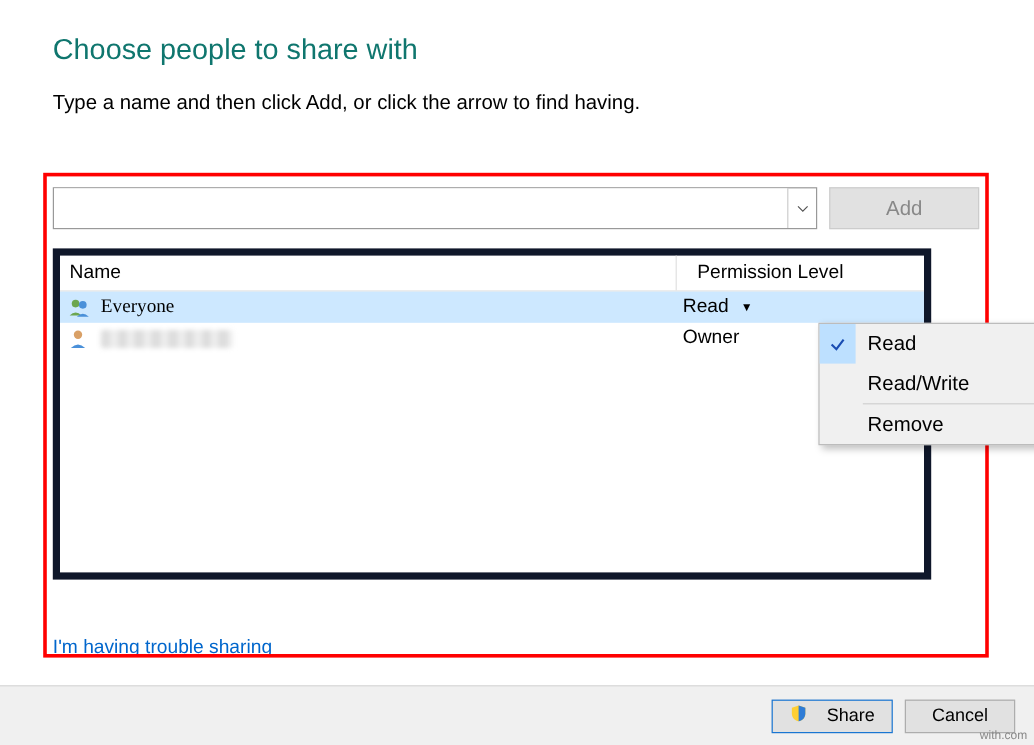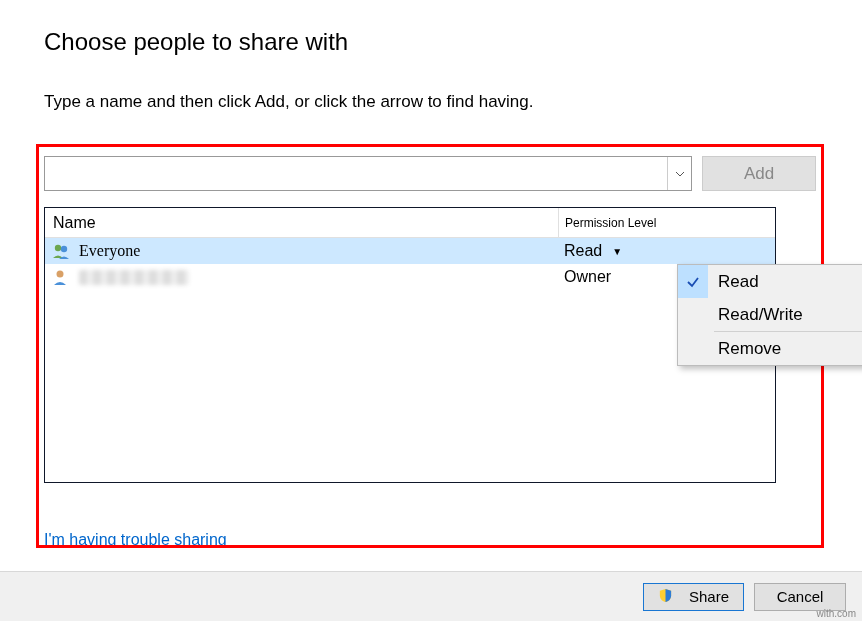--- a/index.html
+++ b/index.html
@@ -9,24 +9,24 @@
       font-family: "Segoe UI", sans-serif;
       font-size: 15px;
       color: #000;
       background: #fff;
       position: relative;
     }
     .content {
       padding: 28px 40px 10px 44px;
     }
     .title {
-      color: #000000;
+      color: #0f766e;
       font-size: 24px;
       font-weight: 400;
-      margin-bottom: 36px;
+      margin-bottom: 20px;
     }
     .subtitle {
       font-size: 17px;
       color: #000;
       margin-bottom: 46px;
     }
     .highlight-box {
       position: absolute;
       left: 36px;
       top: 144px;
@@ -67,43 +67,43 @@
     .combo-arrow {
       width: 24px;
       height: 100%;
       display: flex;
       align-items: center;
       justify-content: center;
       border-left: 1px solid #ccc;
       cursor: pointer;
     }
     .add-btn {
-      width: 114px;
+      width: 125px;
       height: 35px;
       background: #e1e1e1;
       border: 1px solid #ccc;
       color: #888;
       font-size: 17px;
       cursor: pointer;
     }
     .user-table {
       width: 732px;
       height: 276px;
-      border: 1px solid #0f172a;
+      border: 6px solid #0f172a;
       background: #fff;
       position: relative;
     }
     .table-header {
       display: flex;
       border-bottom: 1px solid #e0e0e0;
       height: 30px;
       align-items: center;
     }
     .col-name { width: 513px; padding-left: 8px; font-size: 16px; }
-    .col-perm { flex: 1; padding-left: 6px; font-size: 12px; border-left: 1px solid #e0e0e0; height: 100%; display: flex; align-items: center; }
+    .col-perm { flex: 1; padding-left: 17px; font-size: 16px; border-left: 1px solid #e0e0e0; height: 100%; display: flex; align-items: center; }
     .table-row {
       display: flex;
       height: 26px;
       align-items: center;
       font-size: 16px;
     }
     .table-row.selected { background: #cde8ff; }
     .row-name {
       width: 513px;
       padding-left: 6px;

